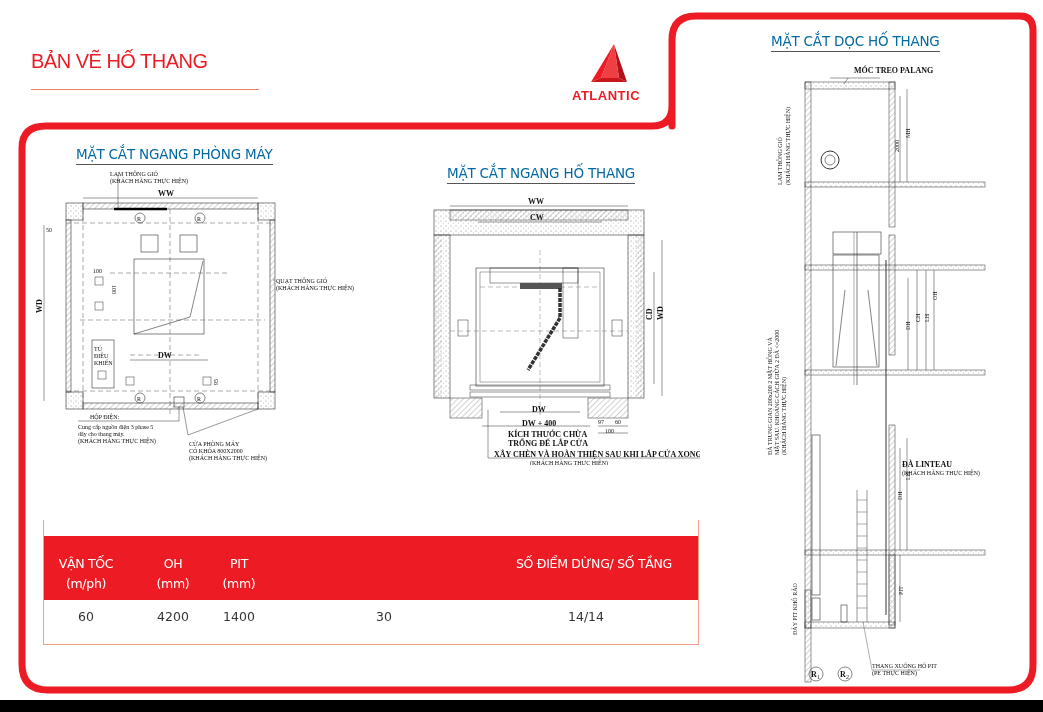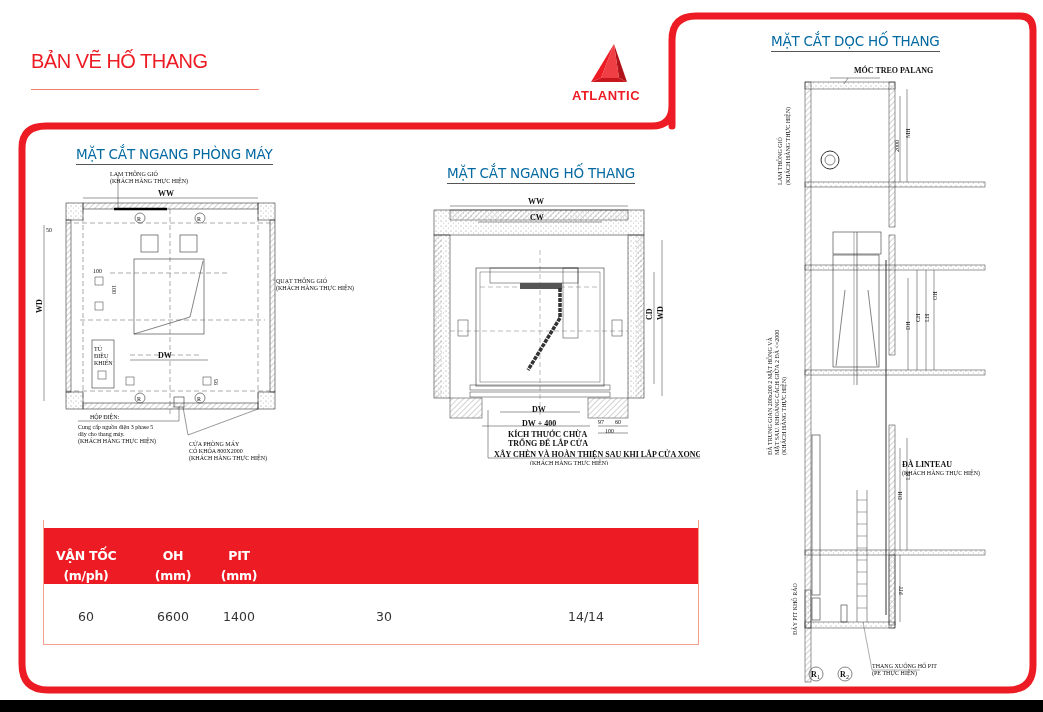--- a/index.html
+++ b/index.html
@@ -8,21 +8,21 @@
   .frame{position:absolute;left:0;top:0;}
   .title{position:absolute;left:31px;top:50px;font-family:"Liberation Sans",sans-serif;font-weight:normal;font-size:20px;color:#ed1c24;letter-spacing:-0.5px;}
   .title-line{position:absolute;left:31px;top:89px;width:228px;height:1px;background:#f08070;}
   .logo{position:absolute;left:569px;top:38px;width:90px;height:70px;}
   .logo-text{position:absolute;left:572px;top:88px;font-family:"Liberation Sans",sans-serif;font-weight:bold;font-size:13px;color:#ed1c24;letter-spacing:0.5px;}
   .sec-title{position:absolute;font-family:"DejaVu Sans",sans-serif;font-size:13.5px;color:#0369a1;border-bottom:1px solid #555;padding-bottom:2px;white-space:nowrap;letter-spacing:-0.2px;}
   .draw{position:absolute;}
   .lbl{font-family:"Liberation Serif",serif;font-size:6px;fill:#111;}
   .lblb{font-family:"Liberation Serif",serif;font-size:8px;fill:#111;font-weight:bold;}
   .spec{position:absolute;left:43px;top:520px;width:654px;height:124px;border:1px solid #f5a08c;border-top:none;}
-  .spec-head{position:absolute;left:0;top:8px;width:654px;height:56px;background:#ed1c24;font-weight:bold;}
+  .spec-head{position:absolute;left:0;top:16px;width:654px;height:64px;background:#ed1c24;}
   .spec-h{position:absolute;top:18px;color:#fff;font-family:"DejaVu Sans",sans-serif;font-size:12.5px;text-align:center;line-height:20px;white-space:nowrap;letter-spacing:-0.3px;}
   .spec-v{position:absolute;top:89px;color:#333;font-family:"DejaVu Sans",sans-serif;font-size:12.5px;text-align:center;white-space:nowrap;}
 </style>
 </head>
 <body>
 
 <div class="page">
 
   <svg class="frame" width="1043" height="700">
     <path d="M 672 126 L 672 40 Q 672 16 696 16 L 1020 16 Q 1033 16 1033 30 L 1033 665 Q 1033 690 1008 690 L 48 690 Q 22 690 22 664 L 22 148 Q 22 126 46 126 L 652 126 Q 672 126 672 106 Z" fill="none" stroke="#ed1c24" stroke-width="7" stroke-linejoin="round"></path>
@@ -277,20 +277,23 @@
         <div>(m/ph)</div>
       </div>
       <div class="spec-h" style="left:104px;width:50px;">
         <div>OH</div>
         <div>(mm)</div>
       </div>
       <div class="spec-h" style="left:170px;width:50px;">
         <div>PIT</div>
         <div>(mm)</div>
       </div>
+      <div class="spec-h" style="left:455px;width:190px;">
+        <div>SỐ ĐIỂM DỪNG/ SỐ TẦNG</div>
+      </div>
     </div>
     <div class="spec-v" style="left:12px;width:60px;">60</div>
-    <div class="spec-v" style="left:104px;width:50px;">6600</div>
+    <div class="spec-v" style="left:104px;width:50px;">4200</div>
     <div class="spec-v" style="left:170px;width:50px;">1400</div>
     <div class="spec-v" style="left:255px;width:170px;">30</div>
     <div class="spec-v" style="left:447px;width:190px;">14/14</div>
   </div>
 </div>
 
 </body></html>

